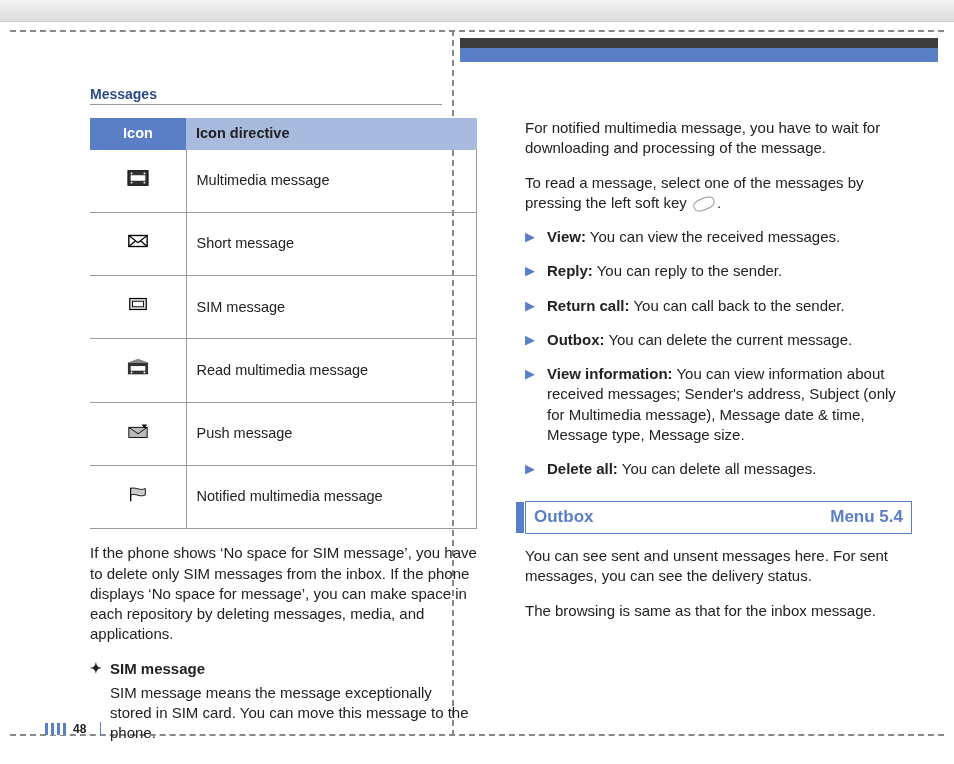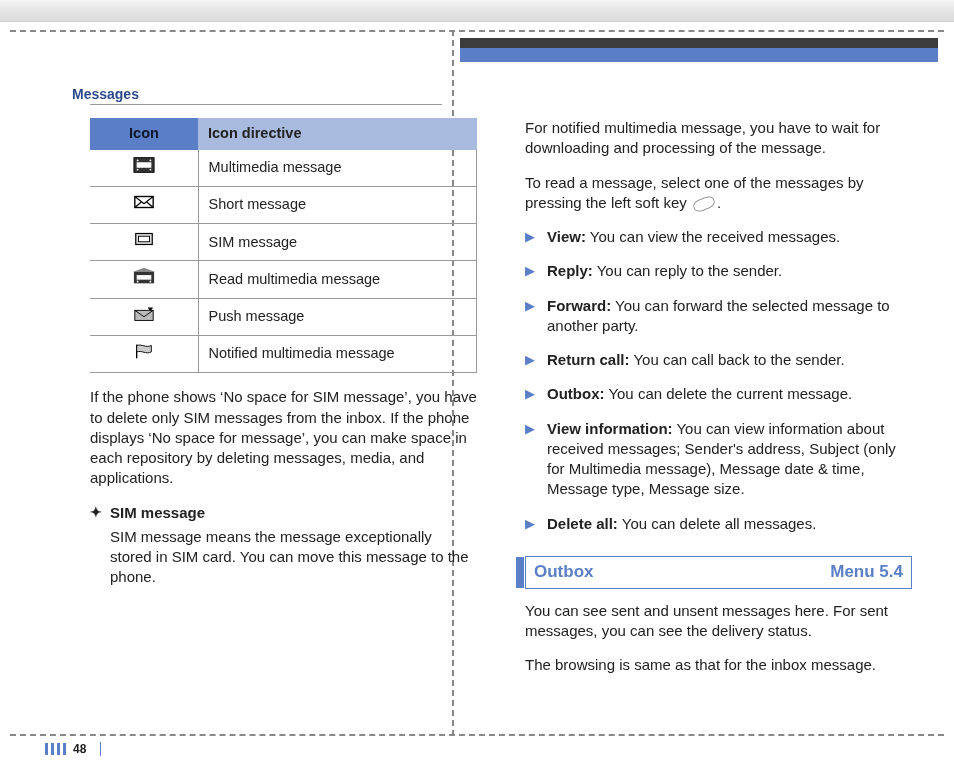--- a/index.html
+++ b/index.html
@@ -44,21 +44,21 @@
     top: 38px; left: 460px; right: 16px; height: 12px;
     background: #3c3c3c;
   }
   .top-blue {
     position: absolute;
     top: 48px; left: 460px; right: 16px; height: 14px;
     background: var(--brand-blue);
   }
   .section-label {
     position: absolute;
-    top: 86px; left: 72px;
+    top: 86px; left: 90px;
     color: var(--dark-blue);
     font-weight: bold;
     font-size: 14px;
   }
   .section-underline {
     position: absolute;
     top: 104px; left: 90px; width: 352px; border-top: 1px solid var(--rule);
   }
   .page {
     position: absolute;
@@ -76,28 +76,28 @@
     font-size: 14.5px;
   }
   table.icons th {
     background: var(--light-blue-bg);
     font-weight: bold;
     text-align: left;
     padding: 6px 10px;
   }
   table.icons th:first-child {
     background: var(--brand-blue);
-    color: #0f172a;
+    color: #ffffff;
     text-align: center;
-    width: 108px;
+    width: 96px;
   }
   table.icons td {
     border-bottom: 1px solid var(--rule);
     border-right: 1px solid var(--rule);
-    padding: 6px 10px;
+    padding: 19px 10px;
   }
   table.icons td:first-child {
     text-align: center;
     font-size: 18px;
   }
   .sub-h {
     font-weight: bold;
     padding-left: 20px;
     position: relative;
     margin: 6px 0 4px 0;
@@ -152,21 +152,21 @@
     border: 1px solid #999;
     border-radius: 8px / 5px;
     transform: rotate(-22deg);
     vertical-align: middle;
     margin: 0 2px;
     position: relative;
   }
 
   .page-num-wrap {
     position: absolute;
-    left: 45px; bottom: 8px;
+    left: 45px; bottom: 28px;
     display: flex; align-items: center; gap: 6px;
     font-size: 12px; font-weight: bold;
   }
   .pn-bars {
     width: 22px; height: 12px;
     background: repeating-linear-gradient(90deg, var(--brand-blue) 0 3px, #fff 3px 6px);
   }
   .pn-div {
     width: 1px; height: 14px; background: var(--brand-blue);
     margin-left: 8px;
@@ -271,21 +271,20 @@
   <div class="col">
     <p>For notified multimedia message, you have to wait for downloading and processing of the message.</p>
     <p>
       <span>To read a message, select one of the messages by pressing the left soft key </span>
       <span class="softkey-icon"></span><span>.</span>
     </p>
 
     <ul class="opts">
       <li><b>View:</b><span> You can view the received messages.</span></li>
       <li><b>Reply:</b><span> You can reply to the sender.</span></li>
-      <li><b>Forward:</b><span> You can forward the selected message to another party.</span></li>
       <li><b>Return call:</b><span> You can call back to the sender.</span></li>
       <li><b>Outbox:</b><span> You can delete the current message.</span></li>
       <li><b>View information:</b><span> You can view information about received messages; Sender's address, Subject (only for Multimedia message), Message date &amp; time, Message type, Message size.</span></li>
       <li><b>Delete all:</b><span> You can delete all messages.</span></li>
     </ul>
 
     <div class="heading-box">
       <span>Outbox</span>
       <span>Menu 5.4</span>
     </div>

